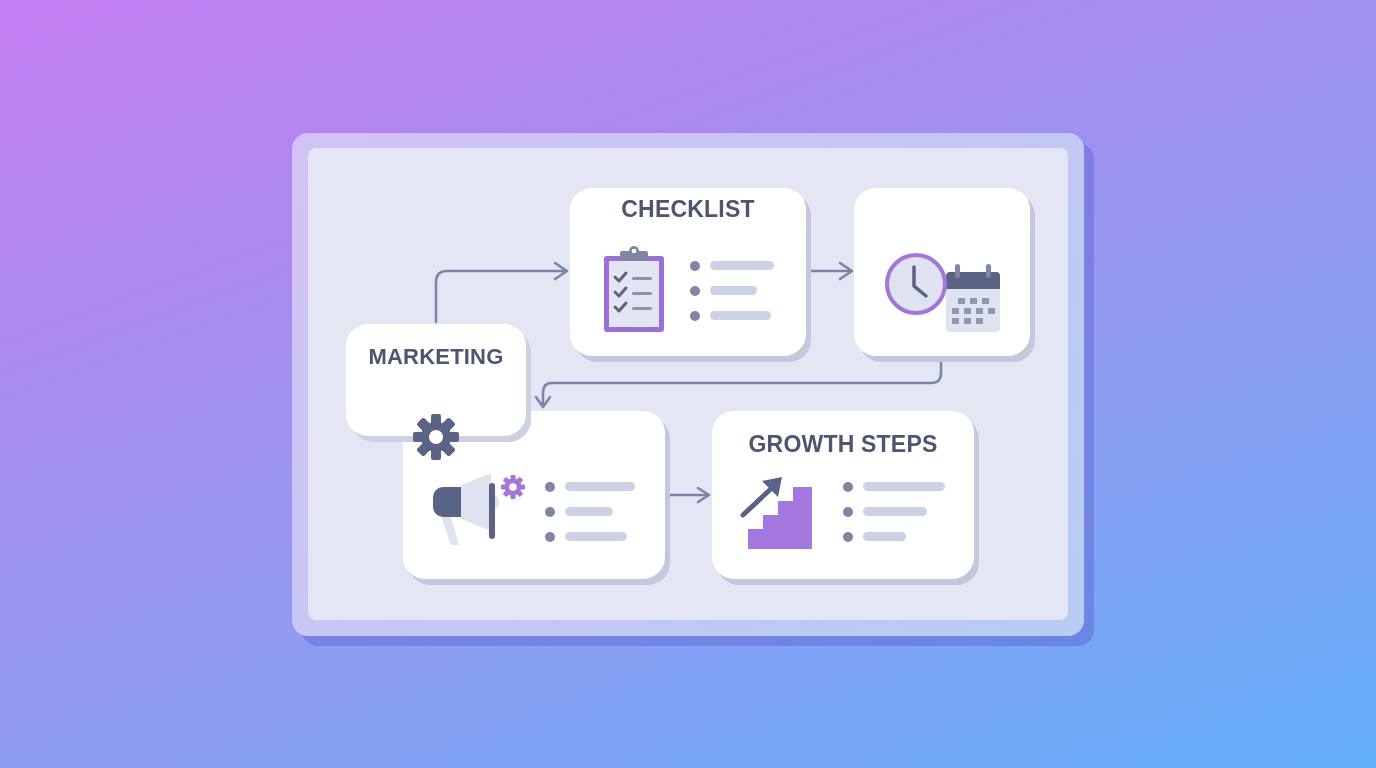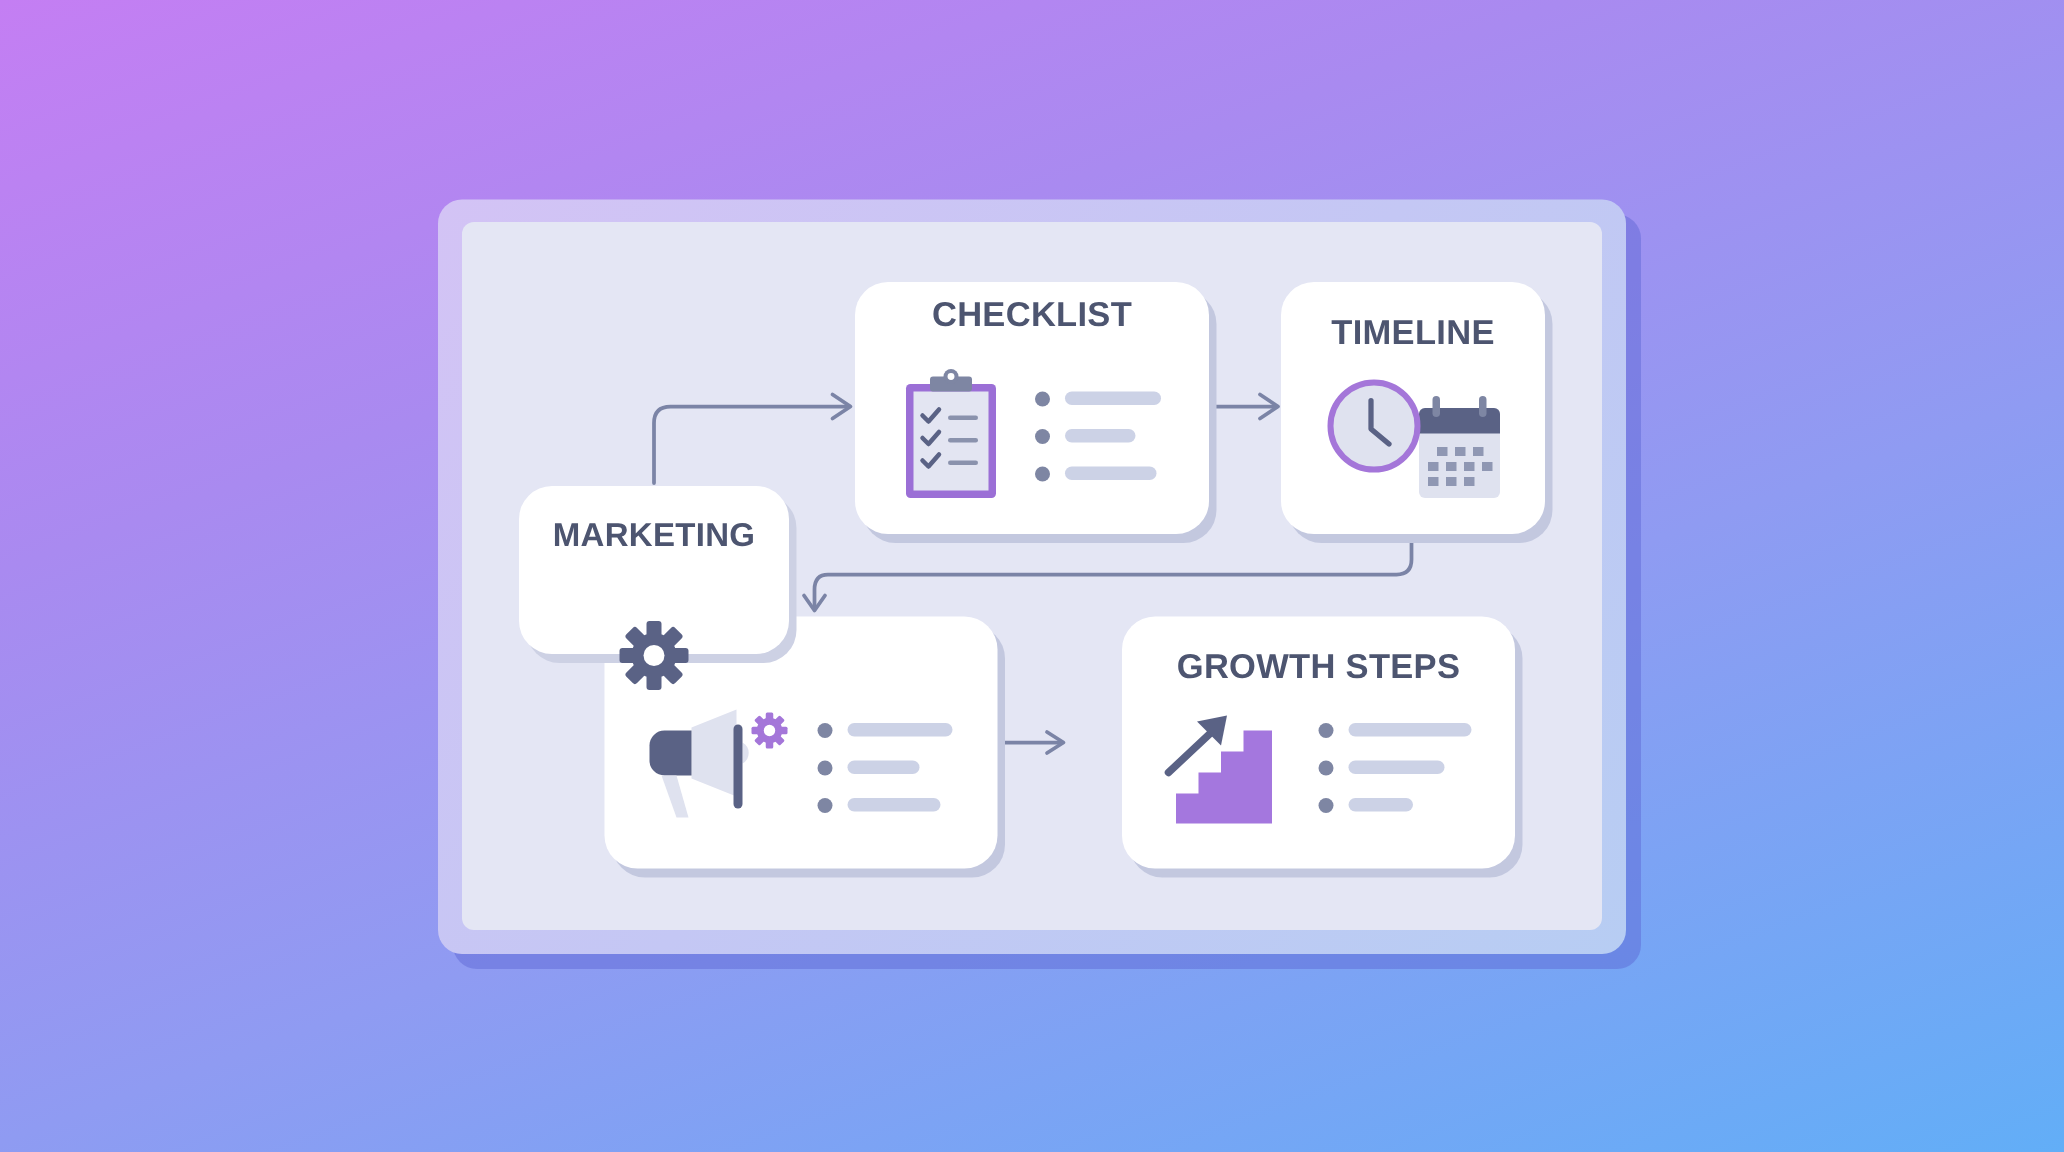--- a/index.html
+++ b/index.html
@@ -71,21 +71,20 @@
         <div class="bar" style="width:47px"></div>
       </div>
     <div class="brow">
         <div class="dot"></div>
         <div class="bar" style="width:61px"></div>
       </div>
   </div>
 </div>
 
 <div class="card" style="left:854px;top:188px;width:176px;height:168px;">
-  <div class="title" style="top:20px;">TIMELINE</div>
   <svg class="abs" style="left:30px;top:62px;" width="120" height="86" viewBox="0 0 120 86">
     <rect x="62" y="22" width="54" height="60" rx="4" fill="#dfe2ef"></rect>
     <path d="M62 26 a4 4 0 0 1 4 -4 h46 a4 4 0 0 1 4 4 v13 h-54z" fill="#5a6285"></path>
     <rect x="71" y="14" width="5" height="14" rx="2.5" fill="#7e86a3"></rect>
     <rect x="102" y="14" width="5" height="14" rx="2.5" fill="#7e86a3"></rect>
     <g fill="#8f97b3">
       <rect x="74" y="48" width="7" height="6"></rect>
         <rect x="86" y="48" width="7" height="6"></rect>
         <rect x="98" y="48" width="7" height="6"></rect>
       <rect x="68" y="58" width="7" height="6"></rect>
@@ -142,21 +141,21 @@
   <g fill="#5a6285">
     <circle r="15"></circle>
     <rect x="-5" y="-23" width="10" height="46" rx="2"></rect>
     <rect x="-23" y="-5" width="46" height="10" rx="2"></rect>
     <rect x="-5" y="-23" width="10" height="46" rx="2" transform="rotate(45)"></rect>
     <rect x="-5" y="-23" width="10" height="46" rx="2" transform="rotate(-45)"></rect>
   </g>
   <circle r="7" fill="#fff"></circle>
 </svg>
 
-<div class="card" style="left:712px;top:411px;width:262px;height:168px;margin-left:36px;">
+<div class="card" style="left:712px;top:411px;width:262px;height:168px;">
   <div class="title" style="top:20px;">GROWTH STEPS</div>
   <svg class="abs" style="left:28px;top:64px;" width="84" height="76" viewBox="0 0 84 76">
     <path d="M8 74 V54 H23 V40 H38 V26 H53 V12 H72 V74 Z" fill="#a477de"></path>
     <path d="M3 40 L35 10" stroke="#5a6285" stroke-width="5" stroke-linecap="round"></path>
     <path d="M22 6 L42 2 L38 22 Z" fill="#5a6285"></path>
   </svg>
   <div class="bullets" style="left:131px;top:63px;">
     <div class="brow">
         <div class="dot"></div>
         <div class="bar" style="width:82px"></div>

